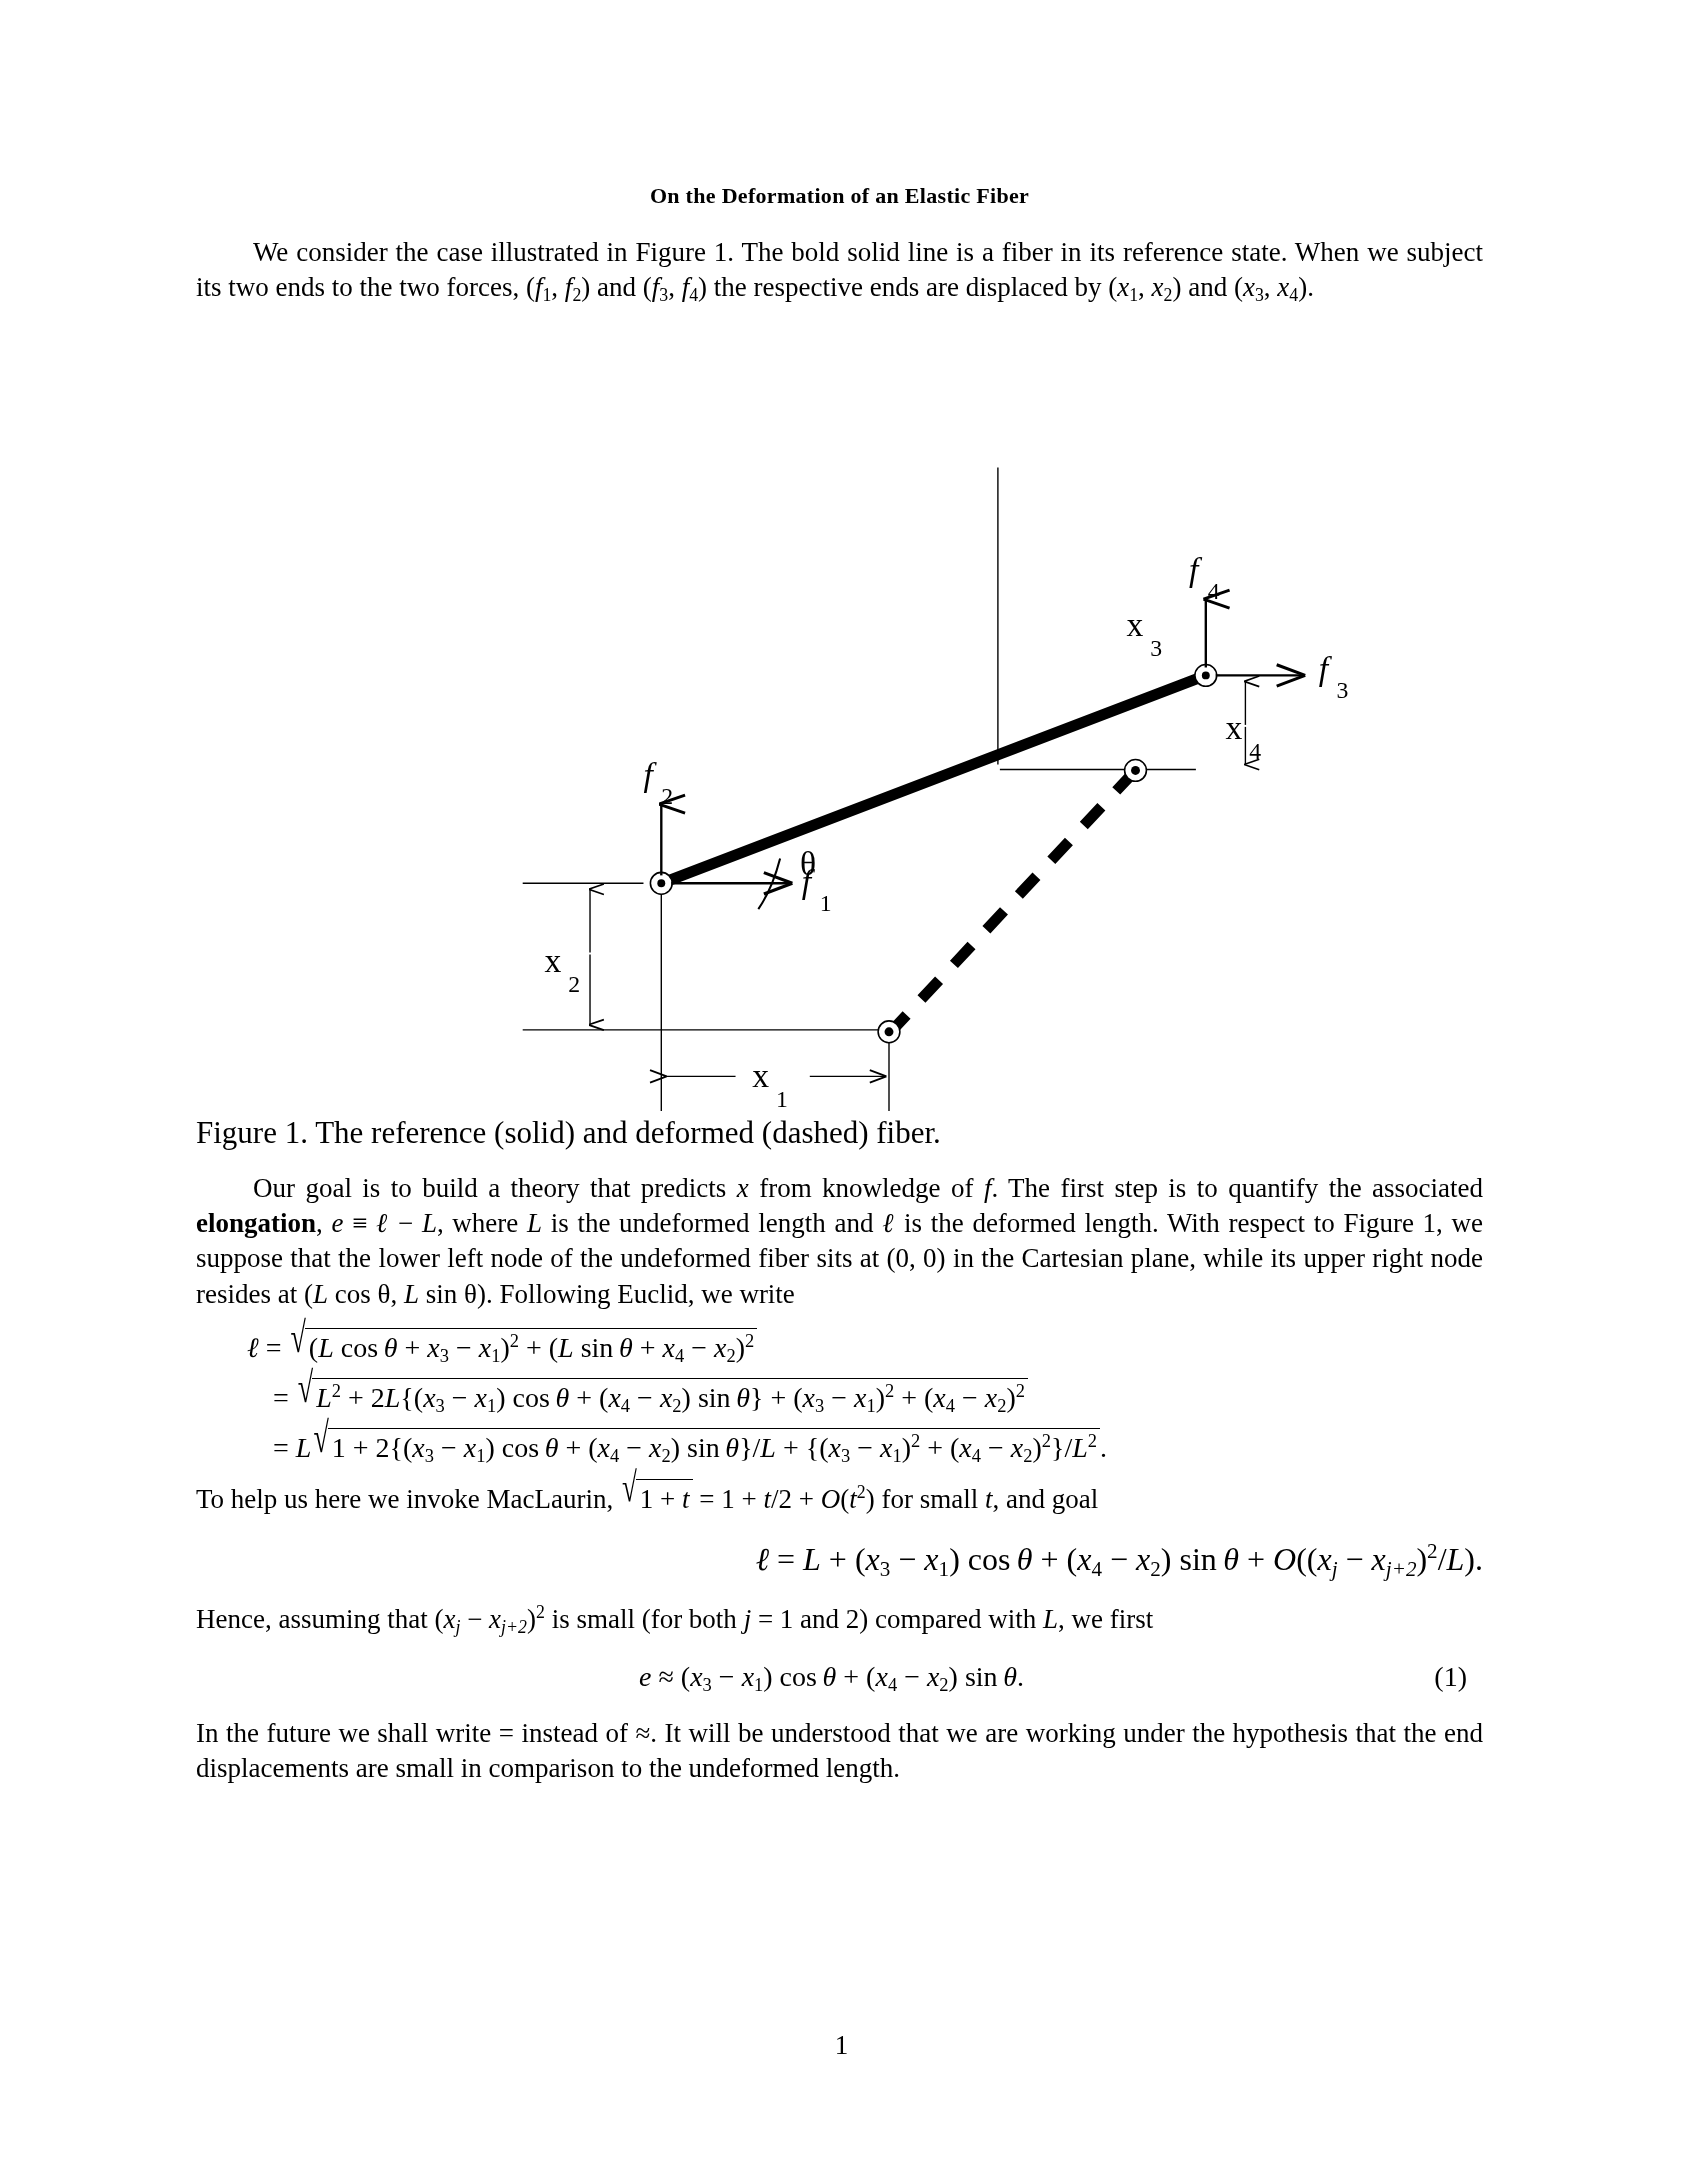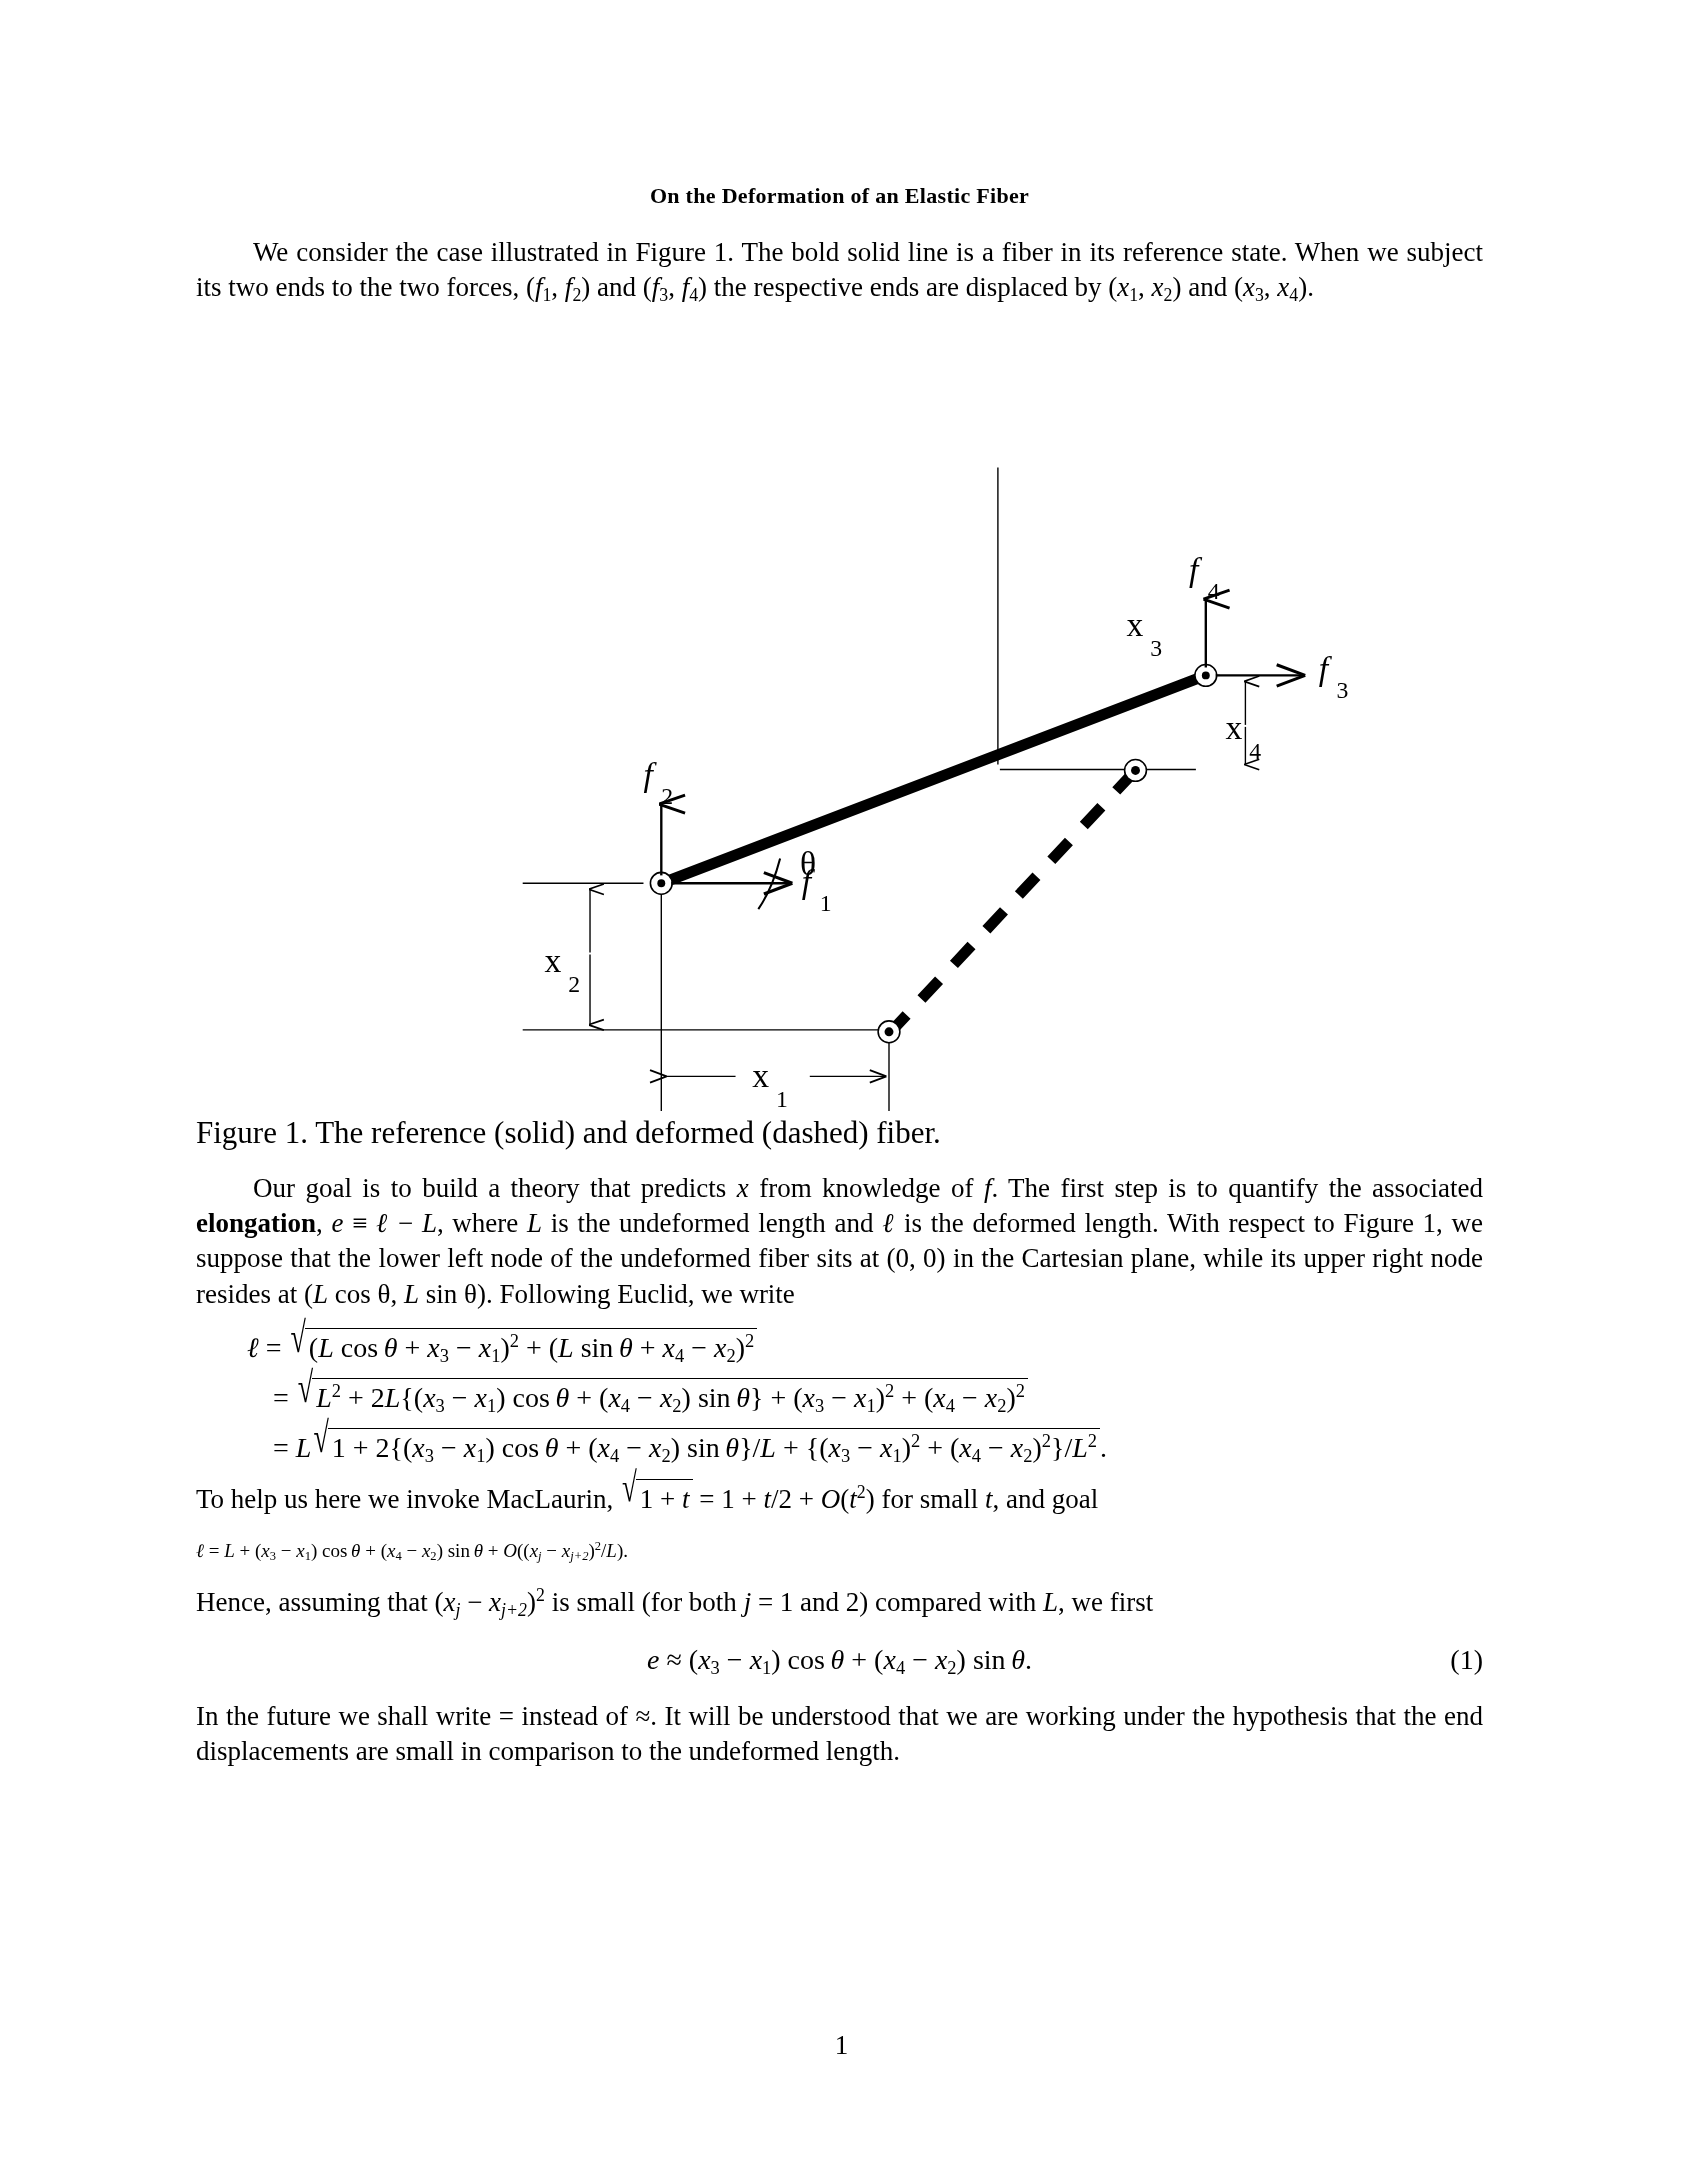--- a/index.html
+++ b/index.html
@@ -71,30 +71,30 @@
   .eq-block {
     margin: 16px 0 10px 0;
     font-size: 28px;
   }
   .eq-line {
     display: block;
     white-space: nowrap;
     margin: 0 0 11px 0;
   }
   .eq-center {
-    text-align: left;
-    font-size: 19px;
+    text-align: right;
+    font-size: 32px;
     margin: 22px 0 20px 0;
     white-space: nowrap;
   }
   .eq-numbered {
     position: relative;
     text-align: center;
     font-size: 28px;
-    margin: 22px 0 20px 0;
+    margin: 22px 16px 20px 0;
   }
   .eq-numbered .eqno {
     position: absolute;
     right: 0;
     top: 0;
     font-style: normal;
   }
   .sqrt {
     display: inline-block;
     position: relative;

